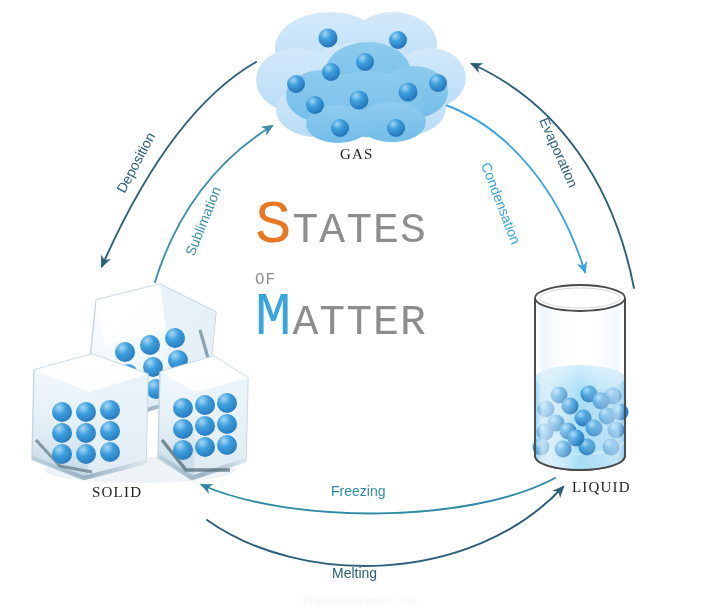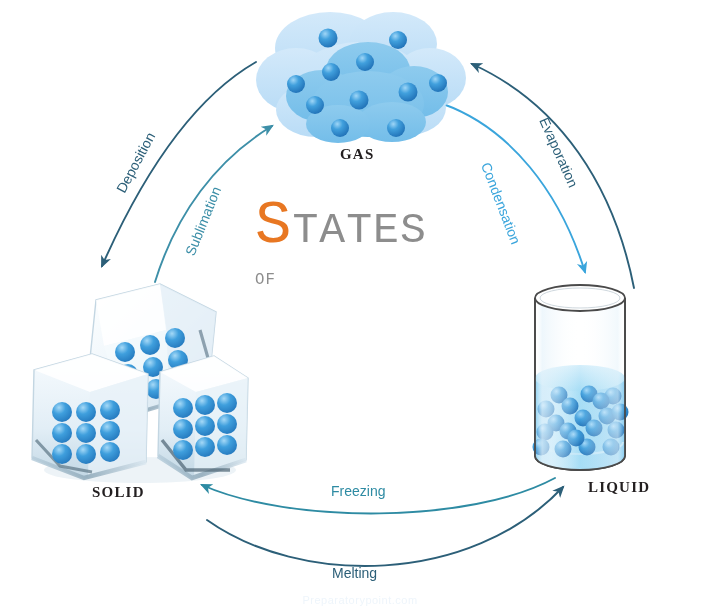--- a/index.html
+++ b/index.html
@@ -45,29 +45,29 @@
   .t-matter { font-size: 44px; }
   .cap-big  { font-size: 1.38em; vertical-align: baseline; }
   .cap-s    { color: #e87722; }
   .cap-m    { color: #3aa5dc; }
   .small-caps { font-size: 0.98em; }
 
   
   .phase-label {
     position: absolute;
     font-family: "Liberation Serif", serif;
-    font-weight: bold;
+    font-weight: normal;
     color: #231f20;
     letter-spacing: 1.2px;
     white-space: nowrap;
     user-select: none;
   }
   #label-gas    { left: 340px; top: 146px; font-size: 15px; }
   #label-solid  { left: 92px;  top: 484px; font-size: 15px; text-align: center; }
-  #label-liquid { left: 588px; top: 479px; font-size: 15px; }
+  #label-liquid { left: 572px; top: 479px; font-size: 15px; }
 
   
   .arc-label {
     position: absolute;
     font-family: "Liberation Sans", sans-serif;
     font-size: 14px;
     white-space: nowrap;
     user-select: none;
     transform-origin: 0 0;
   }
@@ -340,20 +340,21 @@
       <path d="M 535 298 L 535 456 A 45 14 0 0 0 625 456 L 625 298" fill="url(#gradGlass)" stroke="none"></path>
       <path d="M 535 298 L 535 456 A 45 14 0 0 0 625 456 L 625 298" fill="none" stroke="#4a4a4a" stroke-width="1.8"></path>
       <ellipse cx="580" cy="298" rx="45" ry="13" fill="#ffffff" stroke="#4a4a4a" stroke-width="1.8"></ellipse>
       <ellipse cx="580" cy="298" rx="40" ry="10" fill="none" stroke="#cfd8de" stroke-width="1"></ellipse>
     </g>
   </svg>
 
   <div class="title-block">
     <span class="title-line t-states"><span class="cap-big cap-s">S</span><span class="small-caps">TATES</span></span>
     <span class="title-line t-of small-caps">OF</span>
+    <span class="title-line t-matter"><span class="cap-big cap-m">M</span><span class="small-caps">ATTER</span></span>
   </div>
 
   <div class="phase-label" id="label-gas">GAS</div>
   <div class="phase-label" id="label-solid">SOLID</div>
   <div class="phase-label" id="label-liquid">LIQUID</div>
 
   <div class="arc-label" id="arc-label-deposition">Deposition</div>
   <div class="arc-label" id="arc-label-sublimation">Sublimation</div>
   <div class="arc-label" id="arc-label-evaporation">Evaporation</div>
   <div class="arc-label" id="arc-label-condensation">Condensation</div>

